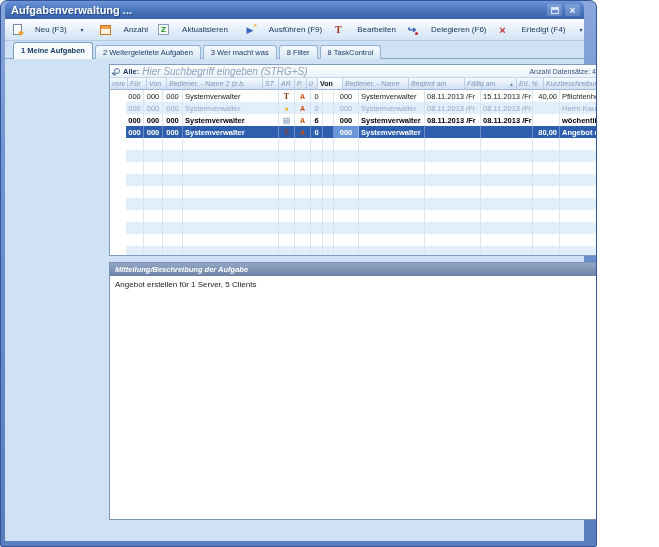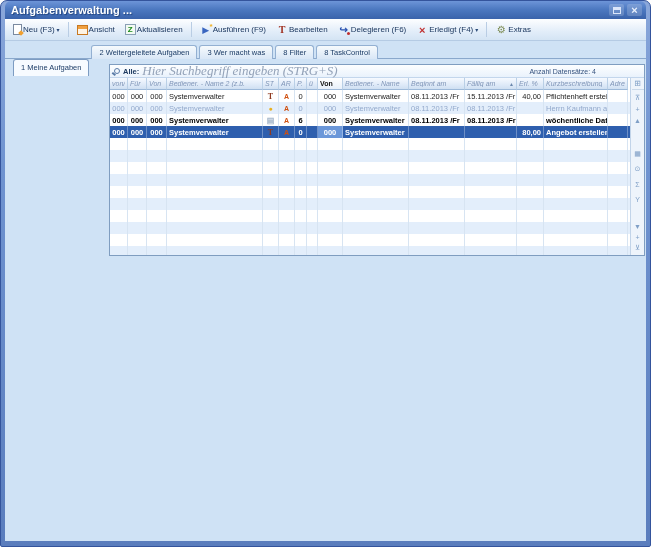--- a/index.html
+++ b/index.html
@@ -1,30 +1,30 @@
 <!DOCTYPE html>
 <html><head>
 <meta charset="utf-8">
 <style>
   html,body{margin:0;padding:0;background:#ffffff;font-family:"Liberation Sans",sans-serif;}
   *{box-sizing:border-box;}
-  .window{position:relative;width:651px;height:547px;border:1px solid #34549c;border-radius:7px 7px 2px 2px;
-    background:linear-gradient(180deg,#8aa7da 0%,#6f93d0 30%,#5a7dbd 100%);padding:0 4px 5px 4px;overflow:hidden;}
+  .window{position:relative;width:597px;height:547px;border:1px solid #34549c;border-radius:7px 7px 2px 2px;
+    background:linear-gradient(180deg,#8aa7da 0%,#6f93d0 30%,#5a7dbd 100%);padding:0 12px 5px 4px;overflow:hidden;}
   .titlebar{height:18px;display:flex;align-items:center;padding:0 4px 0 6px;
     background:linear-gradient(180deg,#6d95d8 0%,#4d79c1 45%,#3a63ab 100%);border-radius:6px 6px 0 0;}
   .title{color:#fff;font-size:11px;font-weight:bold;text-shadow:1px 1px 1px #23457e;flex:1;line-height:16px;}
   .tb-btns{display:flex;gap:3px;}
   .wbtn{width:15px;height:12px;border-radius:2px;background:rgba(255,255,255,0.18);display:flex;align-items:center;justify-content:center;}
   .restore-glyph{width:8px;height:7px;border:1px solid #dbe6fa;border-top-width:3px;display:block;}
   .close-glyph{color:#eaf1fd;font-size:11px;font-weight:bold;line-height:10px;}
   .client{background:#cfe2f5;height:522px;border-radius:0 0 1px 1px;display:flex;flex-direction:column;}
   
   .toolbar{height:22px;background:linear-gradient(180deg,#fdfeff,#e2edf9 60%,#d4e4f4);border-bottom:1px solid #b5cbe4;
     display:flex;align-items:center;padding:0 3px;}
-  .tb-btn{display:flex;align-items:center;gap:1px;padding:2px 4px;border:1px solid transparent;border-radius:2px;
+  .tb-btn{display:flex;align-items:center;gap:13px;padding:2px 4px;border:1px solid transparent;border-radius:2px;
     font-size:8px;color:#16325a;white-space:nowrap;cursor:default;}
   .tb-sep{width:1px;height:15px;background:#b9cde4;margin:0 3px;}
   .tb-dd{font-size:6px;color:#2a4a78;margin-left:1px;}
   .tb-ico{display:inline-flex;align-items:center;justify-content:center;width:12px;height:12px;font-size:9px;line-height:12px;}
   .new-document-icon{width:9px;height:11px;background:#fff;border:1px solid #7a8aa0;position:relative;}
   .new-document-icon::after{content:"";position:absolute;right:-2px;bottom:-1px;width:4px;height:4px;background:#f0a030;transform:rotate(45deg);}
   .view-icon{width:11px;height:10px;background:#fdf3e4;border:1px solid #c87820;position:relative;}
   .view-icon::before{content:"";position:absolute;top:0;left:0;right:0;height:3px;background:#f0a040;}
   .refresh-icon{width:11px;height:11px;background:#f2faf2;border:1px solid #8aa0b5;color:#1a8a1a;font-weight:bold;font-size:8px;
     display:inline-flex;align-items:center;justify-content:center;}
@@ -33,21 +33,21 @@
   .edit-icon{color:#a03020;font-weight:bold;font-size:10px;font-family:"Liberation Serif",serif;}
   .delegate-icon{color:#2a52b0;font-weight:bold;font-size:10px;position:relative;}
   .delegate-icon::after{content:"";position:absolute;right:0;bottom:1px;width:3px;height:3px;background:#c03030;border-radius:50%;}
   .done-icon{color:#c03030;font-weight:bold;font-size:11px;}
   .extras-icon{color:#7a8a50;font-size:10px;}
   
   .tabbar{height:18px;padding:0 0 0 8px;display:flex;align-items:flex-end;border-bottom:1px solid #8aa8cc;}
   .tab{display:inline-flex;align-items:center;margin-right:2px;padding:2px 7px 3px 7px;font-size:7.5px;color:#1c3c66;
     background:linear-gradient(180deg,#f6fafd,#d9e7f6);border:1px solid #93b0d2;border-bottom:none;border-radius:3px 3px 0 0;
     position:relative;top:1px;height:14px;white-space:nowrap;}
-  .tab.active{background:#f7fbff;height:17px;z-index:2;border-color:#7d9cc2;top:18px;font-weight:normal;}
+  .tab.active{background:#f7fbff;height:17px;z-index:2;border-color:#7d9cc2;top:1px;font-weight:bold;}
   
   .page{position:relative;flex:1;background:#cfe2f5;}
   
   .tree-panel{position:absolute;left:12px;top:5px;width:88px;height:460px;background:#fff;border:1px solid #94aecd;
     padding:4px 2px;font-size:7.5px;color:#111;}
   .tnode{display:flex;align-items:center;gap:3px;height:13px;white-space:nowrap;}
   .tnode.lvl1{padding-left:20px;}
   .texp{width:7px;font-size:7px;color:#333;text-align:center;}
   .fold{width:12px;height:8px;background:#f6c75a;border:1px solid #b58a2a;border-radius:1px;position:relative;display:inline-block;flex:0 0 auto;}
   .fold::before{content:"";position:absolute;top:-3px;left:0;width:5px;height:2px;background:#f6c75a;border:1px solid #b58a2a;border-bottom:none;}
@@ -56,34 +56,34 @@
   .cal::before{content:"";position:absolute;top:0;left:0;right:0;height:2px;background:#6f9ad0;}
   .tlbl.selected{border:1px solid #6b82a8;background:#fff;padding:0 2px;}
   
   .grid-panel{position:absolute;left:104px;top:5px;width:536px;height:192px;background:#fff;border:1px solid #7f9dc0;
     display:flex;flex-direction:column;overflow:hidden;}
   .search-row{height:13px;display:flex;align-items:center;gap:3px;padding:0 4px;
     background:linear-gradient(180deg,#fdfeff,#e9f2fc);border-bottom:1px solid #c3d6ec;flex:0 0 auto;}
   .mag{width:6px;height:6px;border:1.5px solid #5b7ca8;border-radius:50%;position:relative;flex:0 0 auto;}
   .mag::after{content:"";position:absolute;left:-3px;top:4px;width:4px;height:1.5px;background:#5b7ca8;transform:rotate(40deg);}
   .search-label{font-size:7.5px;font-weight:bold;color:#1d3least;color:#1d3a60;}
-  .search-input{flex:1;border:none;outline:none;background:transparent;font-size:13px;font-style:italic;color:#333;
-    font-family:Liberation Serif, serif;padding:0;}
+  .search-input{flex:1;border:none;outline:none;background:transparent;font-size:10px;font-style:italic;color:#333;
+    font-family:Liberation Sans, sans-serif;padding:0;}
   .search-input::placeholder{color:#93a2b8;font-style:italic;}
   .record-count{font-size:7px;color:#35527e;margin-right:44px;white-space:nowrap;}
   .table-wrap{flex:1;display:flex;overflow:hidden;}
   .table-area{width:520px;overflow:hidden;}
   .grid-header{display:flex;height:12px;}
   .hcell{display:flex;align-items:center;padding:0 2px;background:linear-gradient(180deg,#f6faff,#dfeaf8 60%,#cfdff2);
     border-right:1px solid #b9cfe6;border-bottom:1px solid #9db9d9;overflow:hidden;flex:0 0 auto;}
   .hlbl{font-size:7px;font-style:italic;color:#8096b8;white-space:nowrap;overflow:hidden;}
   .hcell.emph{background:linear-gradient(180deg,#ffffff,#e8f0fa);}
   .hcell.emph .hlbl{color:#111;font-weight:bold;font-style:normal;}
   .sort{font-size:5px;color:#6b88ad;margin-left:auto;padding-left:1px;}
-  .grow{display:flex;height:12px;background:#fff;}
+  .grow{display:flex;height:12px;background:#fff;margin-left:16px;}
   .grow.alt{background:#e3eefb;}
   .gcell{display:flex;align-items:center;padding:0 2px;border-right:1px solid #d7e4f2;overflow:hidden;
     font-size:7.5px;white-space:nowrap;flex:0 0 auto;height:12px;}
   .a-center{justify-content:center;}
   .a-right{justify-content:flex-end;}
   .r-normal{color:#1b1b1b;}
   .r-muted{color:#93a9cc;}
   .r-bold{color:#000;font-weight:bold;}
   .r-selected{background:#2e5fae !important;color:#fff;font-weight:bold;}
   .r-selected .gcell{border-right-color:rgba(255,255,255,0.3);}
@@ -125,21 +125,21 @@
   <div class="client">
     <div class="toolbar" id="toolbar">
         <div class="tb-btn">
           <span class="tb-ico new-document-icon"></span>
           <span class="tb-lbl">Neu (F3)</span>
           <span class="tb-dd">▾</span>
         </div>
         <span class="tb-sep"></span>
         <div class="tb-btn">
           <span class="tb-ico view-icon"></span>
-          <span class="tb-lbl">Ansicht</span>
+          <span class="tb-lbl">Anzahl</span>
         </div>
         <div class="tb-btn">
           <span class="tb-ico refresh-icon">Z</span>
           <span class="tb-lbl">Aktualisieren</span>
         </div>
         <span class="tb-sep"></span>
         <div class="tb-btn">
           <span class="tb-ico execute-icon">▶</span>
           <span class="tb-lbl">Ausführen (F9)</span>
         </div>
@@ -501,16 +501,20 @@
               </div>
               <div class="nav-bot">
                 <span class="nv">▼</span>
                 <span class="nv">+</span>
                 <span class="nv">⊻</span>
               </div>
             </div>
         </div>
       </div>
 
+      <div class="msg-panel">
+        <div class="msg-header">Mitteilung/Beschreibung der Aufgabe</div>
+        <div class="msg-body">Angebot erstellen für 1 Server, 5 Clients</div>
+      </div>
 
     </div>
   </div>
 </div>
 
 </body></html>

